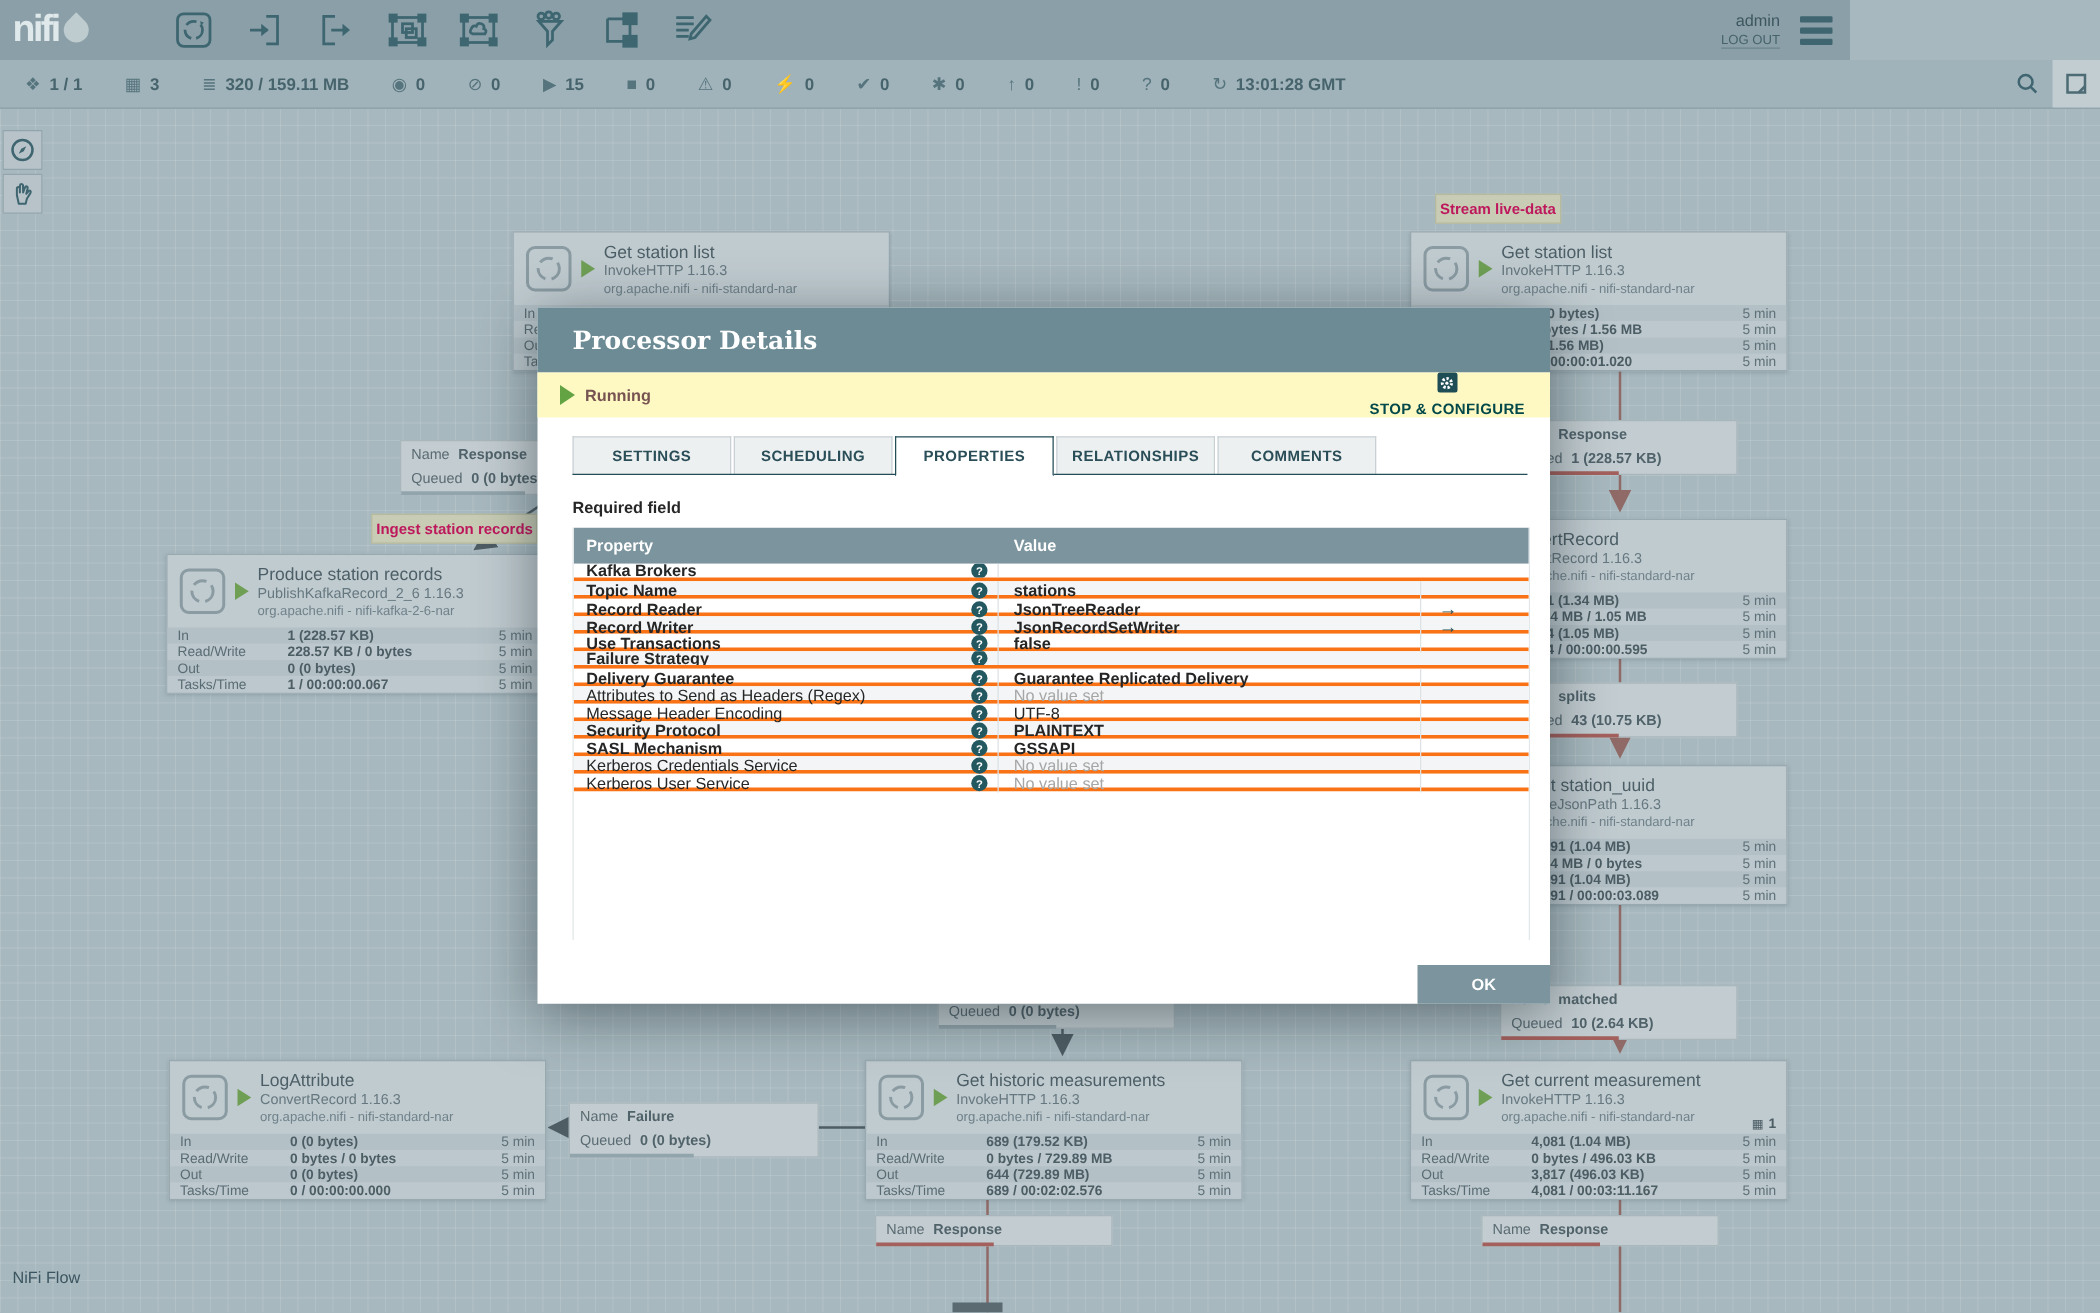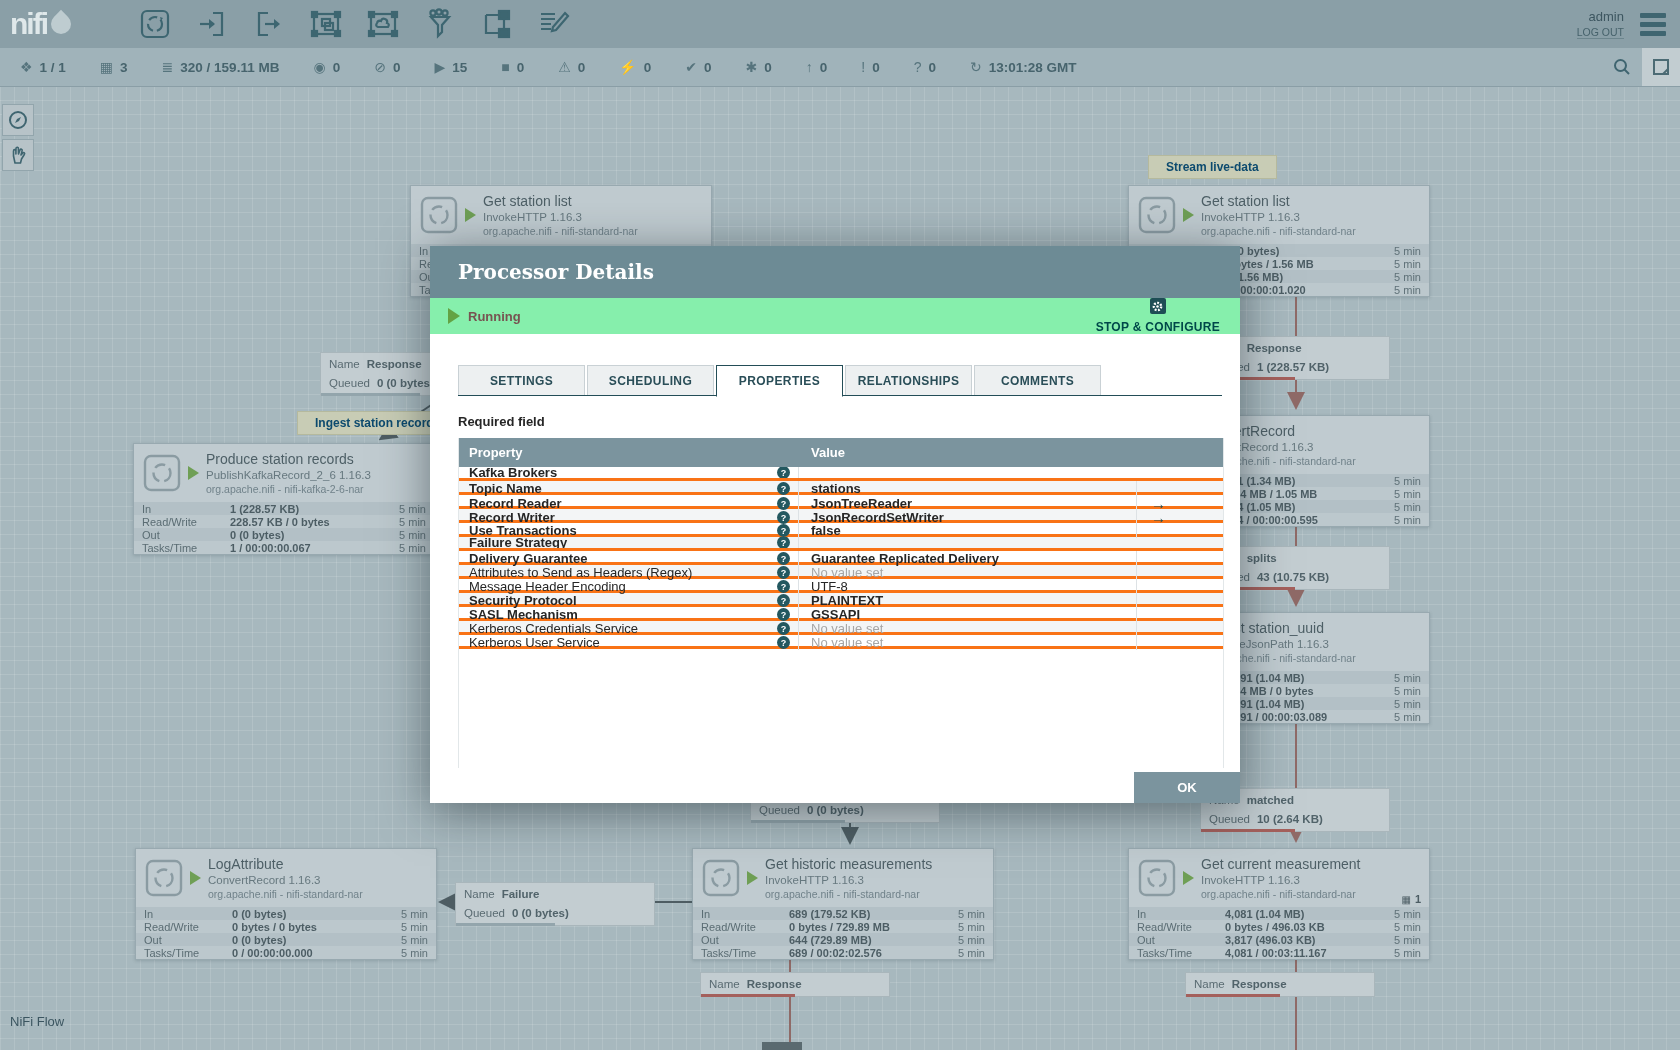--- a/index.html
+++ b/index.html
@@ -1,20 +1,20 @@
 <!DOCTYPE html>
 <html><head>
 <meta charset="utf-8">
 <style>
   html,body{margin:0;padding:0;}
   body{width:1680px;height:1050px;position:relative;overflow:hidden;
        font-family:"Liberation Sans", sans-serif;background:#a7b8be;}
 
   
-  .topbar{position:absolute;left:0;top:0;width:1680px;height:48px;background:#8a9fa7;
+  .topbar{position:absolute;left:0;top:0;width:1480px;height:48px;background:#8a9fa7;
           display:flex;align-items:center;z-index:6;}
   .logo{display:flex;align-items:center;margin-left:10px;width:110px;}
   .logo-text{font-size:30px;font-weight:bold;color:#dfe8ea;letter-spacing:-2px;line-height:48px;}
   .logo-drop{width:20px;height:20px;margin-left:4px;background:#c7d3d7;
              border-radius:0 50% 50% 50%;transform:rotate(45deg);opacity:.85;}
   .tool-icons{display:flex;align-items:center;gap:23px;margin-left:18px;}
   .ticon{width:34px;height:34px;display:flex;align-items:center;justify-content:center;cursor:grab;}
   .ticon svg{stroke:#3d6671;fill:none;stroke-width:2.2;}
   .top-right{margin-left:auto;display:flex;align-items:center;margin-right:14px;gap:16px;}
   .userbox{display:flex;flex-direction:column;align-items:flex-end;gap:2px;}
@@ -67,39 +67,39 @@
   
   .qlabel{position:absolute;background:#c3cdd1;border:1px solid #a9b6bb;z-index:2;
           padding:1px 8px 3px 8px;box-sizing:border-box;}
   .lrow{display:flex;gap:7px;height:19px;align-items:center;font-size:11.5px;color:#5a6b72;white-space:nowrap;}
   .lrow .lv{font-weight:bold;color:#51636a;}
   .qbar{position:absolute;left:0;bottom:-1px;height:3px;width:50%;}
   .qbar.red{background:#a4605c;}
   .qbar.gray{background:#93a5ac;}
 
   
-  .note{position:absolute;background:#c8ccb5;border:1px solid #b5b99d;color:#0c4a6e;
-        font-size:12px;font-weight:bold;padding:4px 17px;z-index:2;white-space:nowrap;}
+  .note{position:absolute;background:#c8ccb5;border:1px solid #b5b99d;color:#be185d;
+        font-size:12px;font-weight:bold;padding:4px 3px;z-index:2;white-space:nowrap;}
 
   .breadcrumb{position:absolute;left:10px;top:1014px;font-size:13px;color:#3b5560;z-index:3;}
   .stub{position:absolute;left:762px;top:1042px;width:40px;height:8px;background:#5a6a70;z-index:2;}
 
   
   .dialog{position:absolute;left:430px;top:246px;width:810px;height:557px;background:#fff;
           box-shadow:0 8px 45px rgba(15,30,36,.5);z-index:10;}
   .dlg-title{height:52px;background:#6d8b95;color:#fff;font-family:"DejaVu Serif", serif;
              font-size:20px;font-weight:bold;line-height:52px;padding-left:28px;}
-  .dlg-status{height:36px;background:#86efac;display:flex;align-items:center;padding:0 20px 0 18px;}
+  .dlg-status{height:36px;background:#fef9c3;display:flex;align-items:center;padding:0 20px 0 18px;}
   .run-play{width:0;height:0;border-left:12px solid #63a344;border-top:8px solid transparent;border-bottom:8px solid transparent;}
   .run-text{margin-left:8px;font-size:13px;font-weight:bold;color:#775351;}
   .stopcfg{margin-left:auto;display:flex;align-items:center;gap:6px;font-size:12px;font-weight:bold;
            color:#004849;letter-spacing:.3px;cursor:pointer;flex-direction:column;}
   .gear{width:16px;height:16px;background:#1e4d55;border-radius:2px;display:flex;align-items:center;justify-content:center;}
   .dlg-body{position:relative;padding:15px 18px 0 28px;}
-  .tabs{position:relative;display:flex;margin-top:16px;}
+  .tabs{position:relative;display:flex;}
   .tabs::after{content:"";position:absolute;left:0;right:0;bottom:0;height:1px;background:#234d57;}
   .tab{width:127px;height:31px;background:#edf0f1;border:1px solid #c9d1d5;border-bottom:none;
        display:flex;align-items:center;justify-content:center;font-size:12px;font-weight:bold;
        color:#2a4e58;letter-spacing:.4px;margin-right:2px;box-sizing:border-box;cursor:pointer;}
   .tab.active{background:#fff;border:1px solid #234d57;border-bottom:1px solid #fff;z-index:2;
               height:32px;margin-bottom:-1px;}
   .req-note{margin:18px 0 9px 0;font-size:13px;font-weight:bold;color:#262626;}
   .tclip{width:764px;height:330px;overflow:hidden;position:relative;border-left:1px solid #e2e7e9;border-right:1px solid #e2e7e9;}
   .thead{height:29px;background:#7b949e;color:#fff;display:grid;grid-template-columns:340px 338px 1fr;
          align-items:center;font-size:13px;font-weight:bold;}

